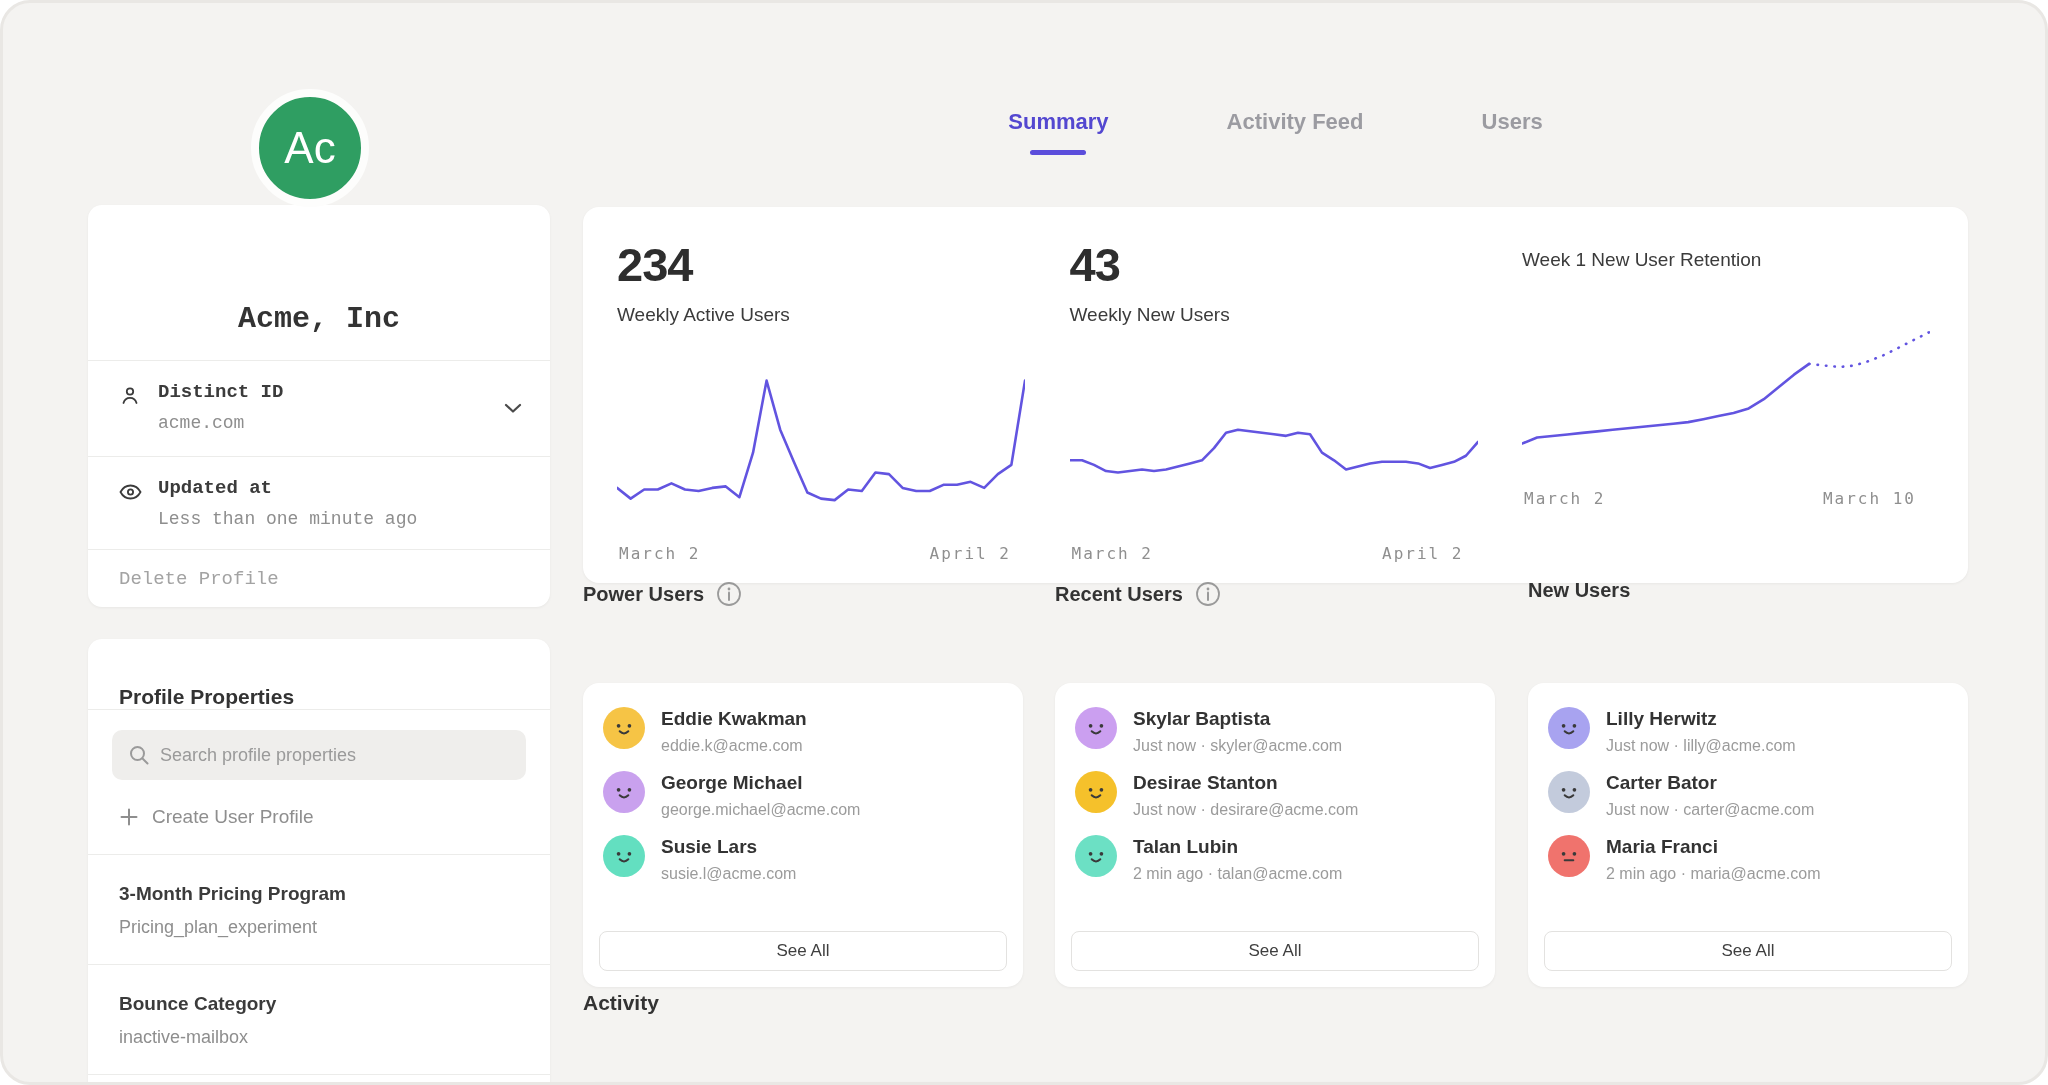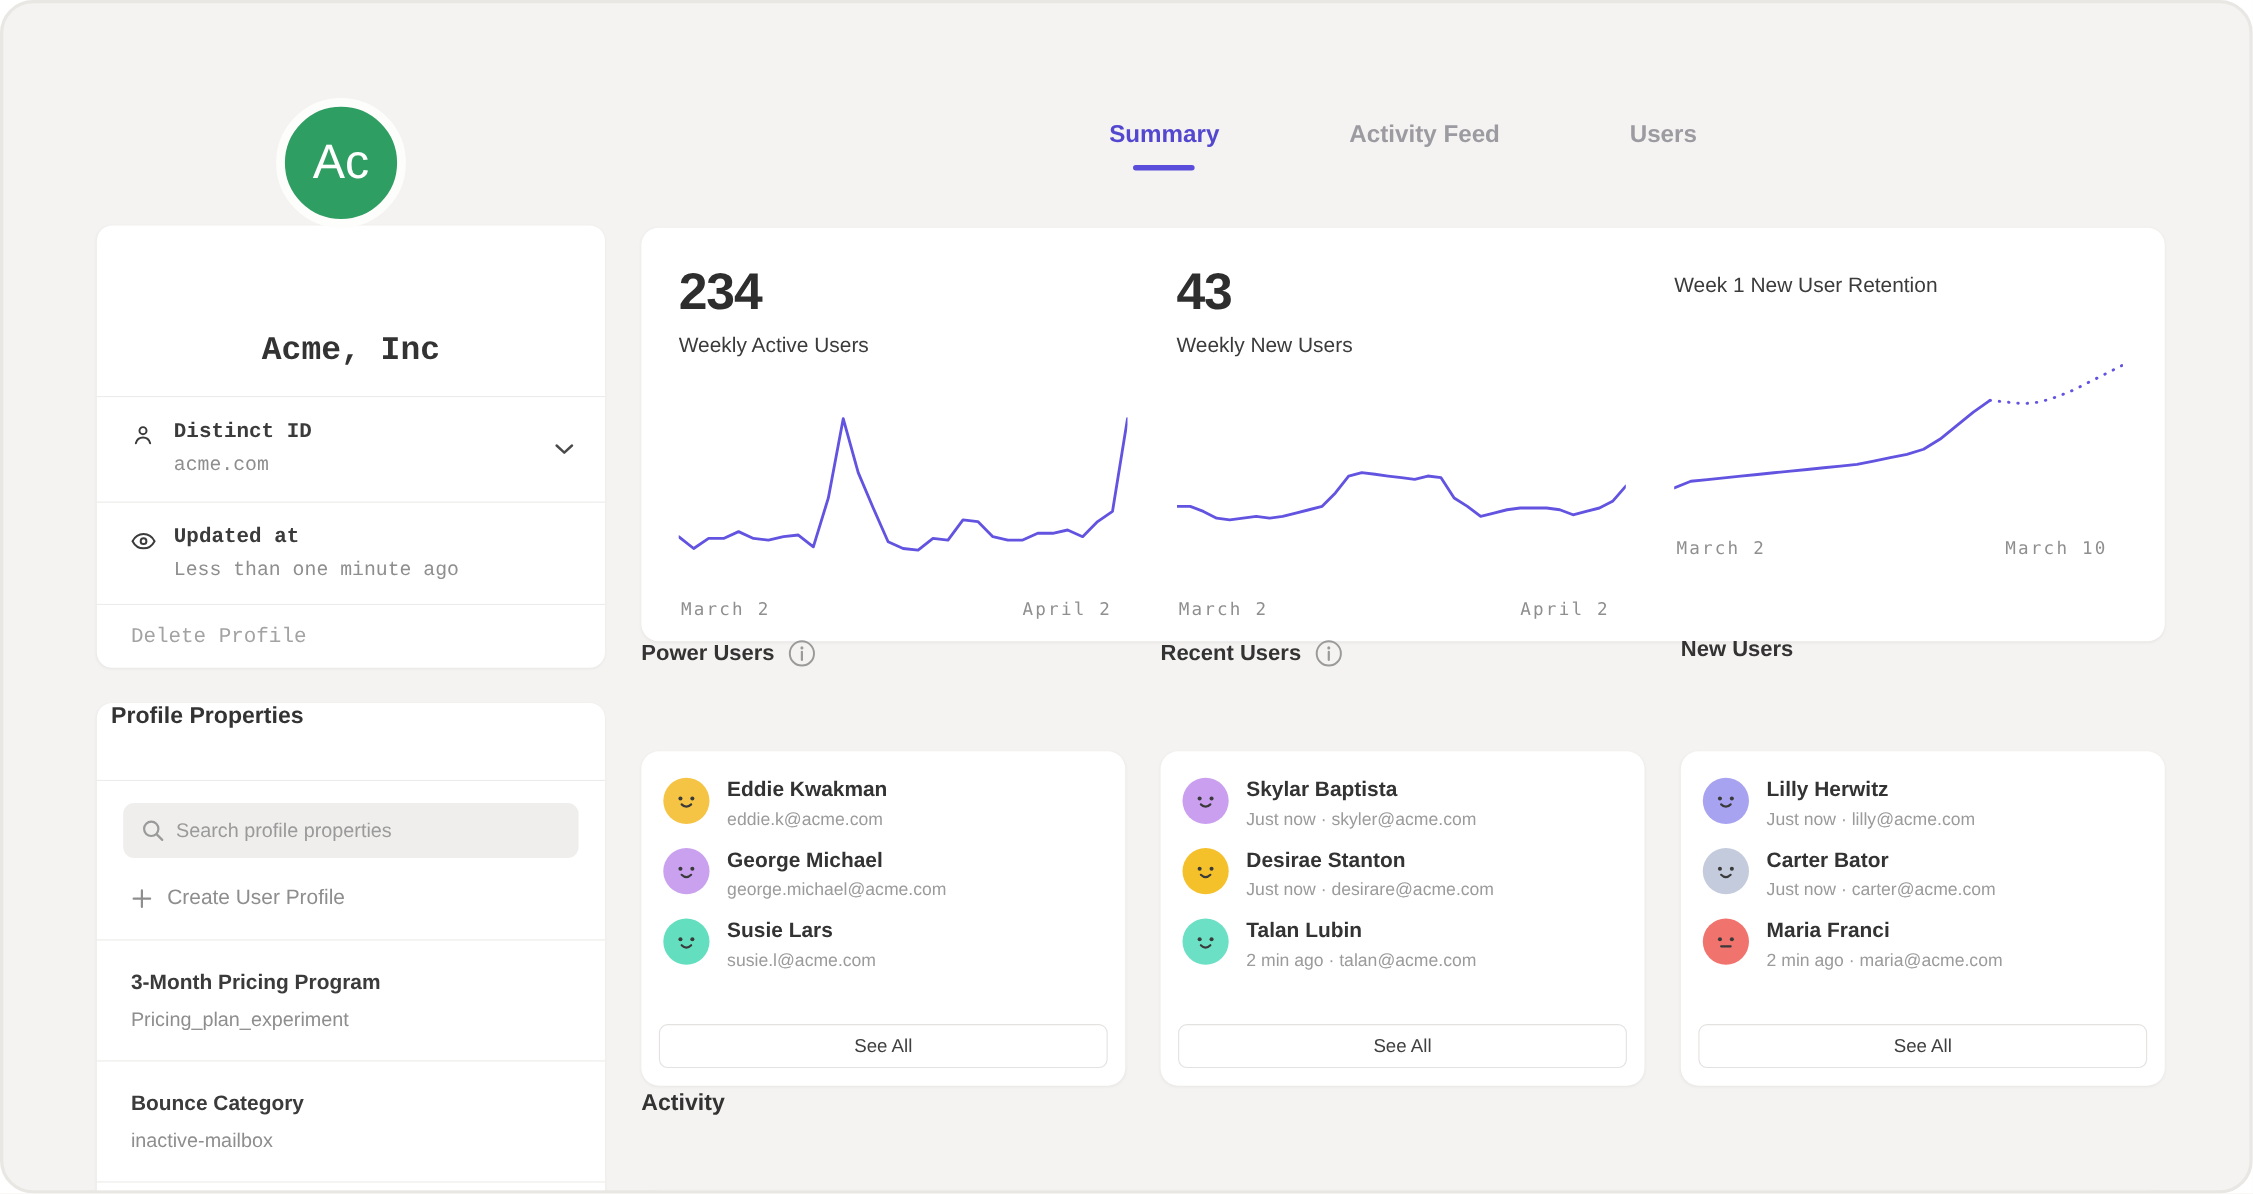--- a/index.html
+++ b/index.html
@@ -18,21 +18,21 @@
   .profile-name { font-size:30px; font-weight:700; color:#333; }
   .prow { display:flex; padding:20px 26px 0 30px; height:95px; position:relative; }
   .prow .picon { width:40px; padding-top:3px; }
   .plabel { font-size:19px; font-weight:700; color:#3b3b3b; }
   .pvalue { font-size:18px; color:#8e8e8e; margin-top:10px; }
   .chev { position:absolute; right:28px; top:40px; }
   .delete-row { height:58px; display:flex; align-items:center; padding-left:31px;
     color:#a3a3a3; font-size:19px; cursor:pointer; }
 
   .props-card { left:85px; top:592px; width:462px; height:520px; border-radius:14px; }
-  .props-title-row { height:70px; display:flex; align-items:flex-start; padding-left:13px; }
+  .props-title-row { height:70px; display:flex; align-items:flex-end; padding-left:31px; }
   .props-title { font-size:21px; font-weight:700; color:#333; }
   .search-box { position:relative; margin:20px 24px 0 24px; }
   .search-box input { width:100%; height:50px; background:#efeeec; border:none; border-radius:10px;
      padding:0 16px 0 48px; font-size:18px; color:#444; font-family:"Liberation Sans",sans-serif; outline:none; }
   .search-box input::placeholder { color:#9a9a9a; }
   .search-box svg { position:absolute; left:16px; top:14px; }
   .create-row { display:flex; align-items:center; gap:14px; padding-left:32px; margin:24px 0 24px 0; height:26px;
      color:#8e8e8e; font-size:19px; font-weight:500; cursor:pointer; }
   .proprow { padding:28px 0 26px 31px; }
   .propname { font-size:19px; font-weight:700; color:#3b3b3b; }

